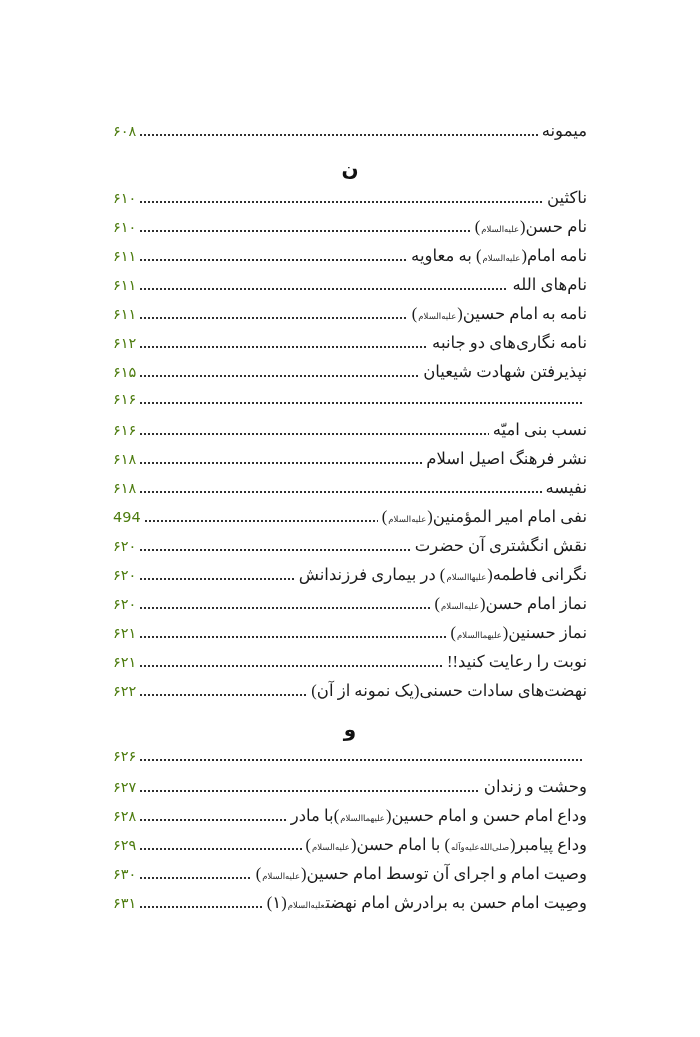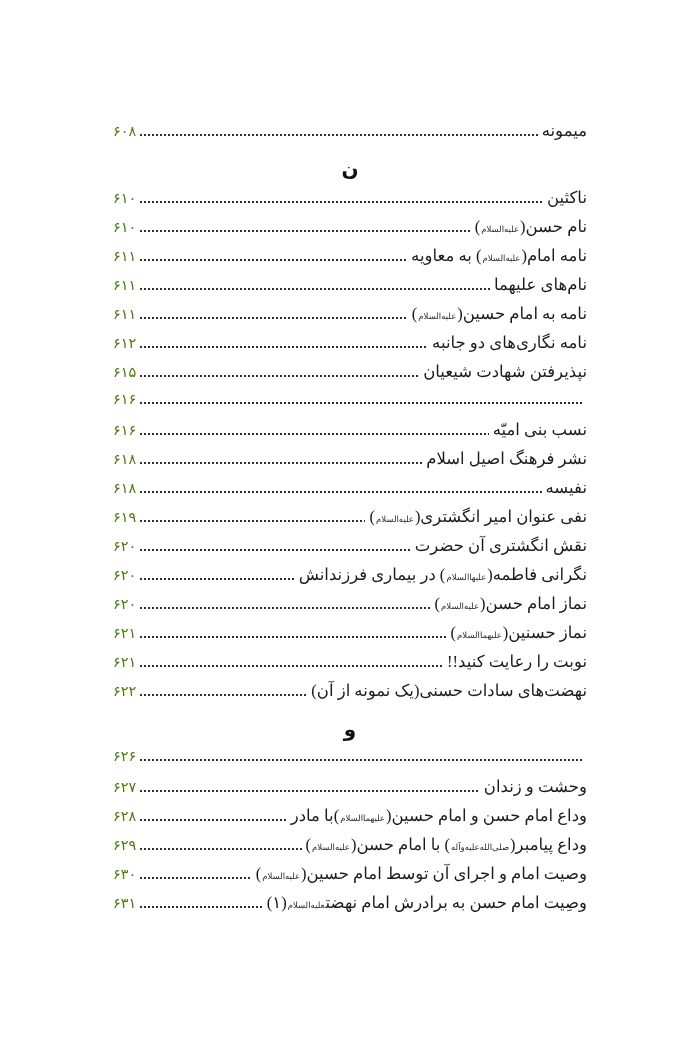--- a/index.html
+++ b/index.html
@@ -86,21 +86,21 @@
         <span class="title"><span>نام حسن(</span><span class="hon">علیه‌السلام</span><span>)</span></span>
         <span class="leader"></span>
         <span class="page-num">۶۱۰</span>
       </div>
       <div class="row">
         <span class="title"><span>نامه امام(</span><span class="hon">علیه‌السلام</span><span>) به معاویه</span></span>
         <span class="leader"></span>
         <span class="page-num">۶۱۱</span>
       </div>
       <div class="row">
-        <span class="title"><span>نام‌های علیهما</span></span>
+        <span class="title"><span>نام‌های الله</span></span>
         <span class="leader"></span>
         <span class="page-num">۶۱۱</span>
       </div>
       <div class="row">
         <span class="title"><span>نامه به امام حسین(</span><span class="hon">علیه‌السلام</span><span>)</span></span>
         <span class="leader"></span>
         <span class="page-num">۶۱۱</span>
       </div>
       <div class="row">
         <span class="title"><span>نامه نگاری‌های دو جانبه</span></span>
@@ -125,23 +125,23 @@
         <span class="title"><span>نشر فرهنگ اصیل اسلام</span></span>
         <span class="leader"></span>
         <span class="page-num">۶۱۸</span>
       </div>
       <div class="row">
         <span class="title"><span>نفیسه</span></span>
         <span class="leader"></span>
         <span class="page-num">۶۱۸</span>
       </div>
       <div class="row">
-        <span class="title"><span>نفی عنوان امیر انگشتری(</span><span class="hon">علیه‌السلام</span><span>)</span></span>
-        <span class="leader"></span>
-        <span class="page-num">۶۱۹</span>
+        <span class="title"><span>نفی امام امیر المؤمنین(</span><span class="hon">علیه‌السلام</span><span>)</span></span>
+        <span class="leader"></span>
+        <span class="page-num">494</span>
       </div>
       <div class="row">
         <span class="title"><span>نقش انگشتری آن حضرت</span></span>
         <span class="leader"></span>
         <span class="page-num">۶۲۰</span>
       </div>
       <div class="row">
         <span class="title"><span>نگرانی فاطمه(</span><span class="hon">علیهاالسلام</span><span>) در بیماری فرزندانش</span></span>
         <span class="leader"></span>
         <span class="page-num">۶۲۰</span>

